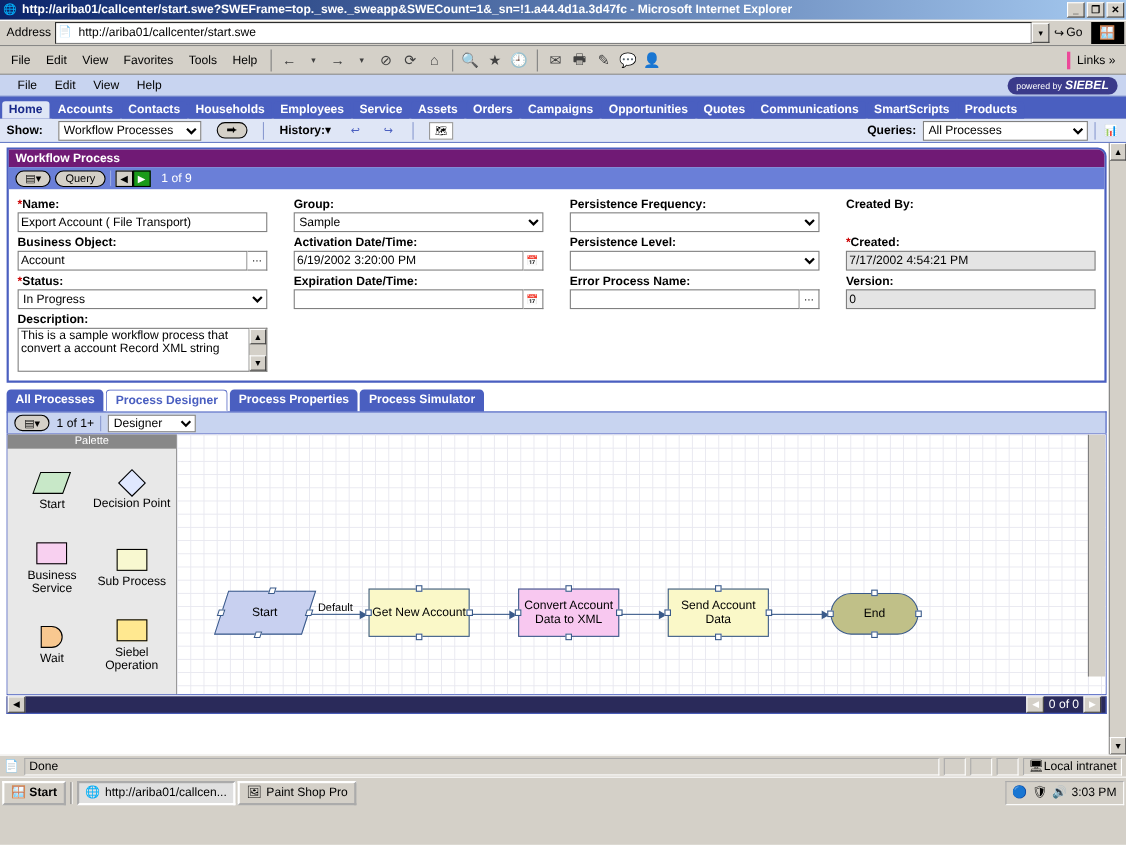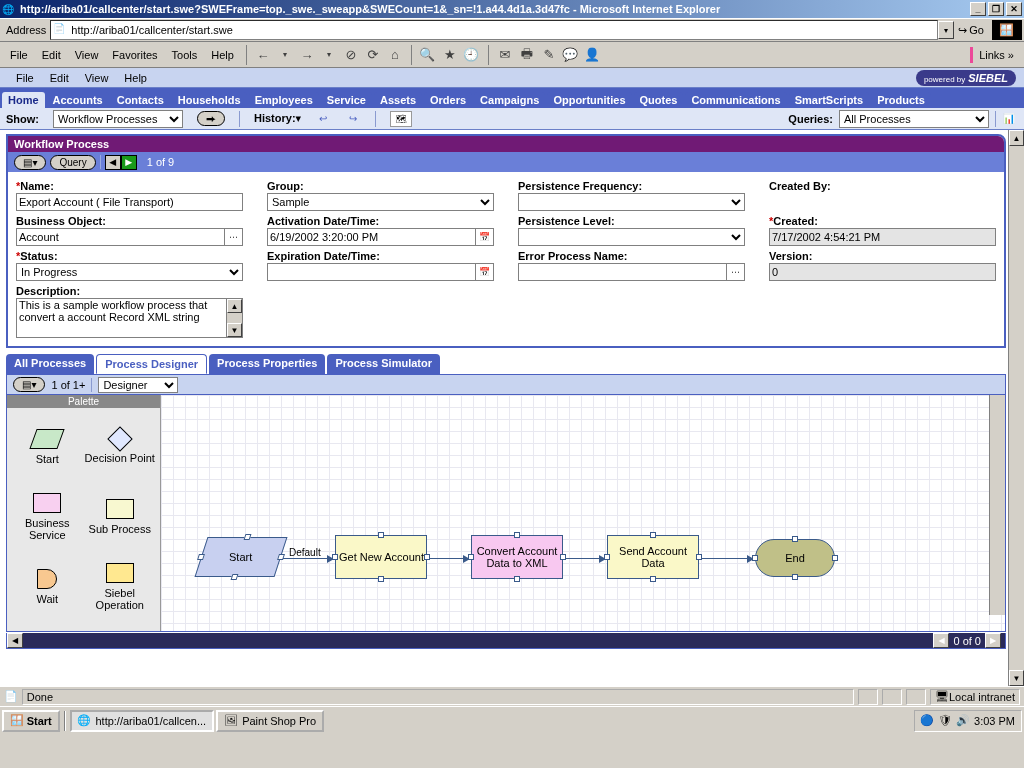--- a/index.html
+++ b/index.html
@@ -114,21 +114,21 @@
 
 
 .node { position: absolute; display: flex; align-items: center; justify-content: center; text-align: center; font-size: 10px; border: 1px solid #3a5a8a; padding: 2px; }
 .node .anchor { position: absolute; width: 6px; height: 6px; background: #fff; border: 1px solid #3a5a8a; }
 .node .a-t { top: -4px; left: calc(50% - 3px); }
 .node .a-b { bottom: -4px; left: calc(50% - 3px); }
 .node .a-l { left: -4px; top: calc(50% - 3px); }
 .node .a-r { right: -4px; top: calc(50% - 3px); }
 .n-start { width: 80px; height: 40px; background: #c8d0f0; transform: skewX(-18deg); }
 .n-start span { transform: skewX(18deg); }
-.n-box { width: 92px; height: 44px; background: #faf8c8; justify-content: flex-end; }
+.n-box { width: 92px; height: 44px; background: #faf8c8; }
 .n-conv { background: #f8c8f0; }
 .n-end { width: 80px; height: 38px; background: #c0c088; border-radius: 20px; justify-content: center; }
 .arrow-line { position: absolute; height: 1px; background: #3a5a8a; }
 .arrow-line::after { content: ""; position: absolute; right: -1px; top: -3px; border-left: 7px solid #3a5a8a; border-top: 4px solid transparent; border-bottom: 4px solid transparent; }
 .arrow-label { position: absolute; font-size: 10px; }
 
 
 .ie-status { background: #d4d0c8; border-top: 1px solid #fff; height: 20px; display: flex; align-items: center; padding: 0 4px; gap: 4px; }
 .ie-status .pane { border: 1px inset #fff; height: 16px; display: flex; align-items: center; padding: 0 4px; }
 .ie-status .pane.flex { flex: 1; }

